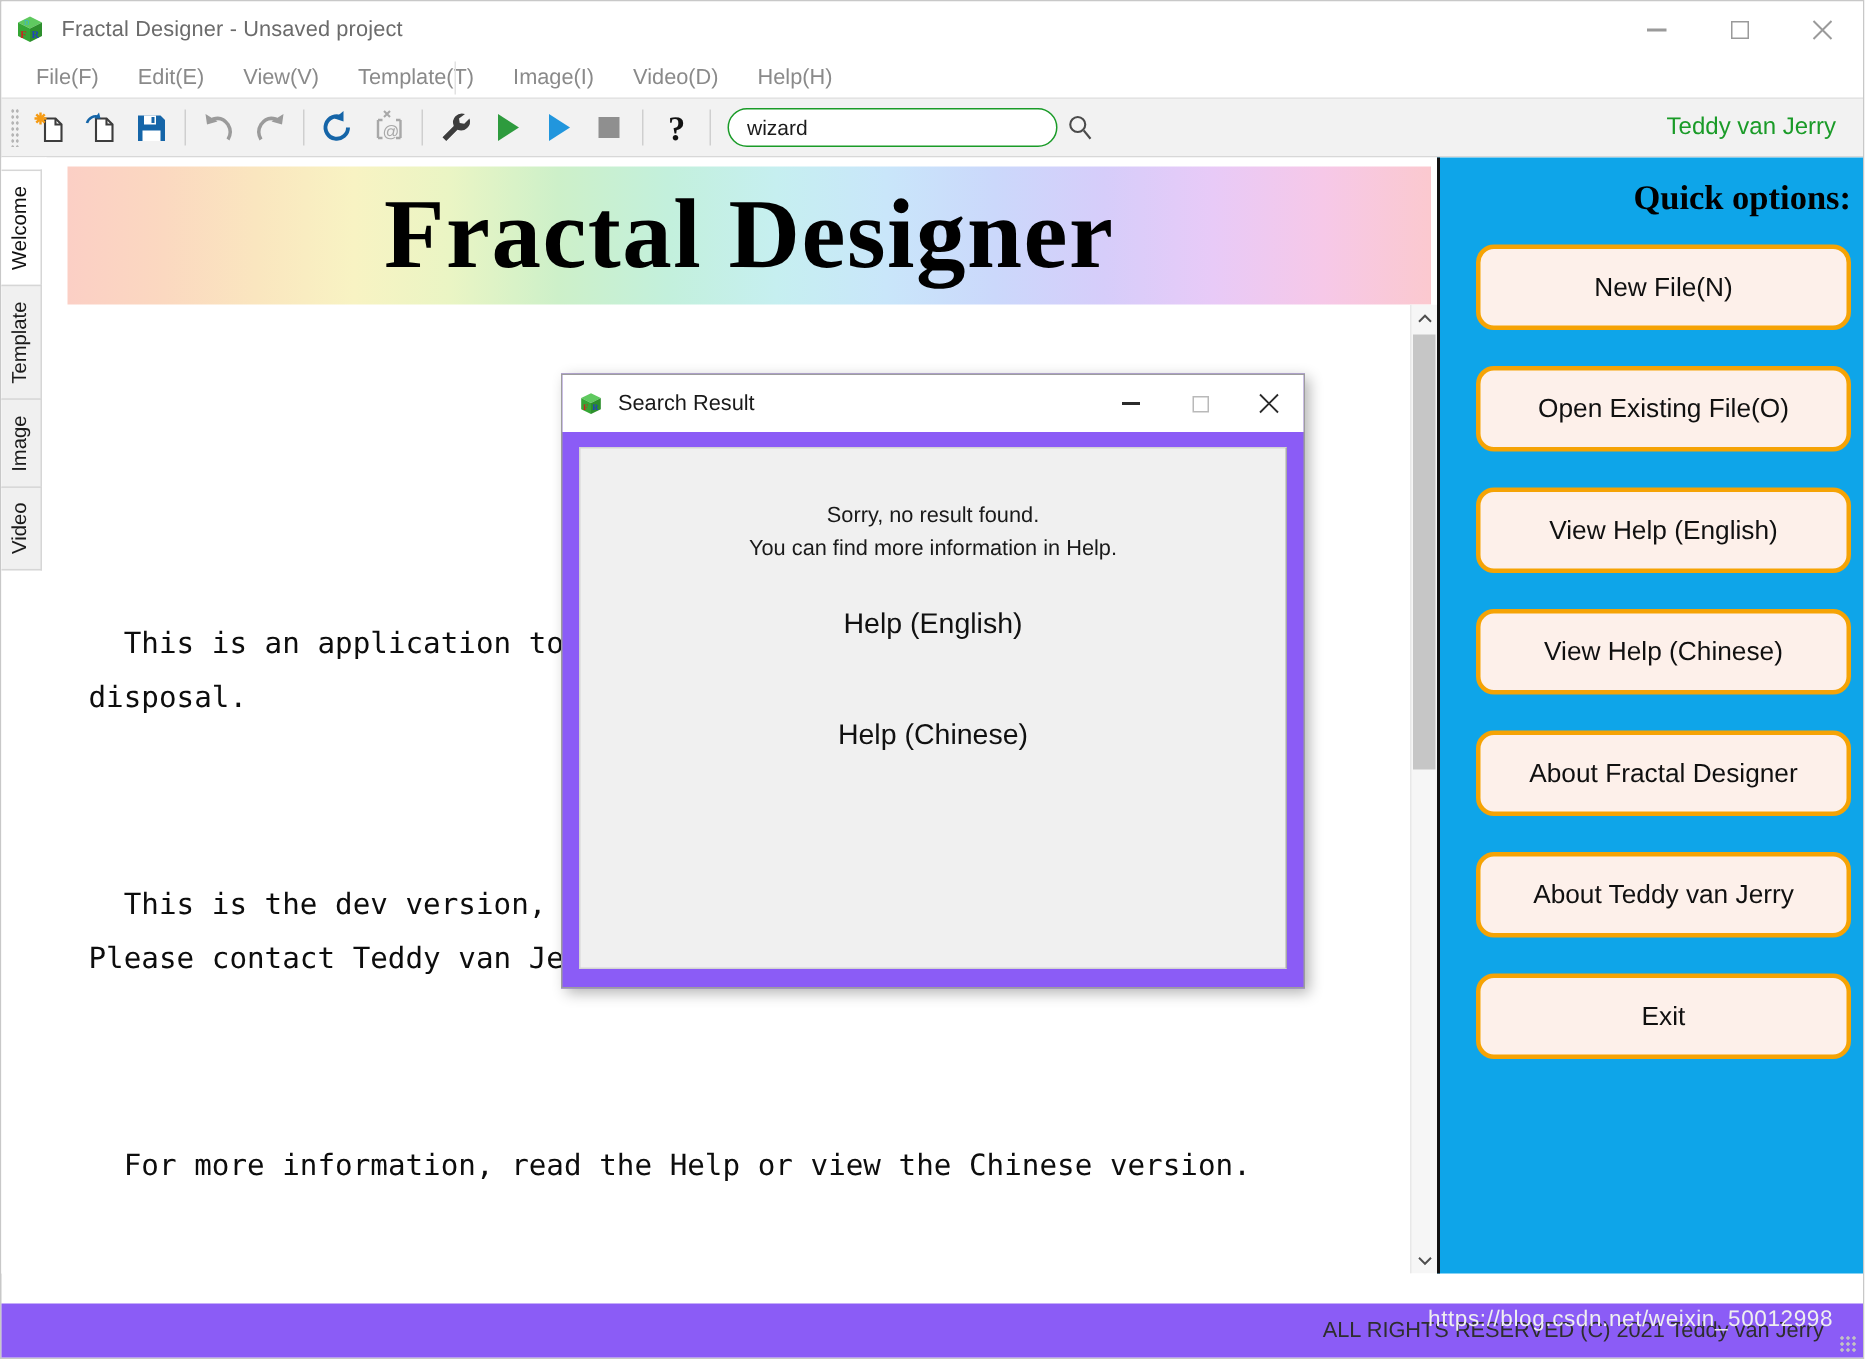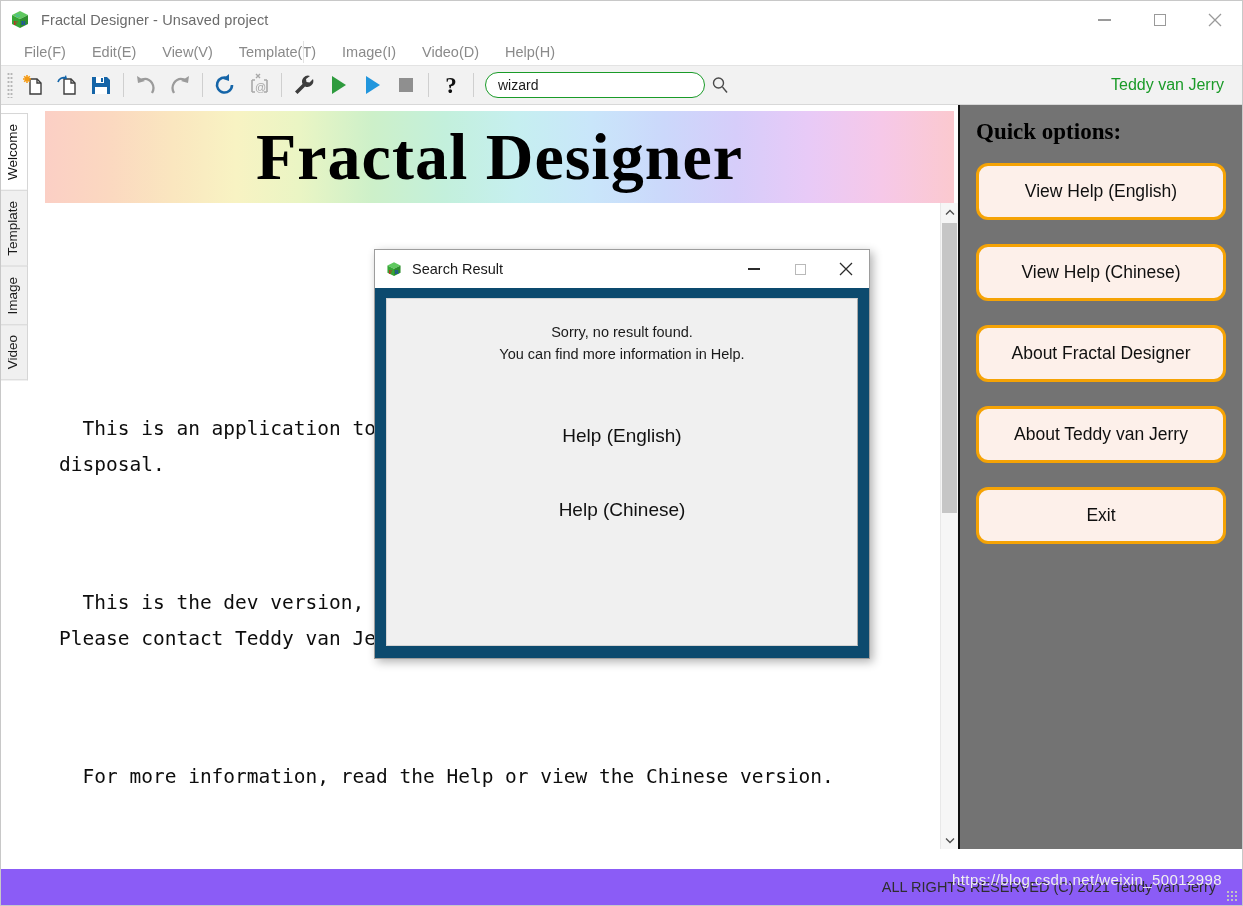--- a/index.html
+++ b/index.html
@@ -237,25 +237,25 @@
     top: 20px; left: 1px;
     width: 15px;
     height: 290px;
     background: #c6c6c6;
   }
 
   
   .quick {
     width: 284px;
     border-left: 2px solid #111111;
-    background: #737373;
-    padding: 14px 32px 10px 16px;
+    background: #0ea5e9;
+    padding: 14px 8px 10px 16px;
     display: flex;
     flex-direction: column;
-    align-items: flex-start;
+    align-items: flex-end;
     flex: 0 0 auto;
   }
   .quick-title {
     font-family: "Liberation Serif", serif;
     font-weight: bold;
     font-size: 23px;
     color: #000;
     margin-bottom: 18px;
   }
   .qbtn {
@@ -299,21 +299,21 @@
     width: 12px; height: 12px;
     background-image: radial-gradient(circle, #c2c2c2 1px, transparent 1.2px);
     background-size: 4px 4px;
   }
 
   
   .dialog {
     position: absolute;
     left: 373px; top: 248px;
     width: 496px; height: 410px;
-    background: #0c4a6e;
+    background: #8b5cf6;
     border: 1px solid #9d9d9d;
     box-shadow: 3px 3px 9px rgba(0,0,0,.30);
     display: flex;
     flex-direction: column;
     z-index: 50;
   }
   .dlg-title {
     height: 38px;
     background: #ffffff;
     display: flex;
@@ -338,32 +338,32 @@
     display: flex;
   }
   .dlg-inner {
     flex: 1;
     background: #f0f0f0;
     border: 1px solid #d4d4d4;
     border-right: 1px solid #a9a9a9;
     display: flex;
     flex-direction: column;
     align-items: center;
-    padding-top: 22px;
+    padding-top: 34px;
   }
   .dlg-msg {
     font-size: 14.5px;
     color: #1a1a1a;
     text-align: center;
     line-height: 22px;
   }
   .dlg-link {
     font-size: 19px;
     color: #111;
-    margin-top: 60px;
+    margin-top: 29px;
   }
   .dlg-link + .dlg-link { margin-top: 52px; }
 </style>
 </head>
 <body>
 
 <div id="app">
 
   <div class="titlebar">
     <svg class="app-icon" viewBox="0 0 22 20">
@@ -535,20 +535,22 @@
             <svg width="10" height="7" viewBox="0 0 10 7">
                 <path d="M1 1.5 L5 5.5 L9 1.5" fill="none" stroke="#4f4f4f" stroke-width="1.3"></path>
               </svg>
           </div>
         </div>
       </div>
     </div>
 
     <div class="quick">
       <div class="quick-title">Quick options:</div>
+      <div class="qbtn">New File(N)</div>
+      <div class="qbtn">Open Existing File(O)</div>
       <div class="qbtn">View Help (English)</div>
       <div class="qbtn">View Help (Chinese)</div>
       <div class="qbtn">About Fractal Designer</div>
       <div class="qbtn">About Teddy van Jerry</div>
       <div class="qbtn">Exit</div>
     </div>
   </div>
 
   <div class="statusbar">
     <span class="watermark">https://blog.csdn.net/weixin_50012998</span>

